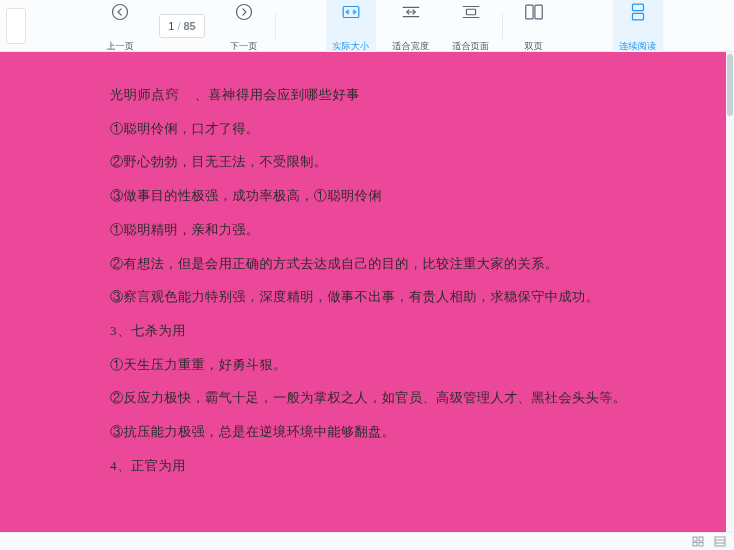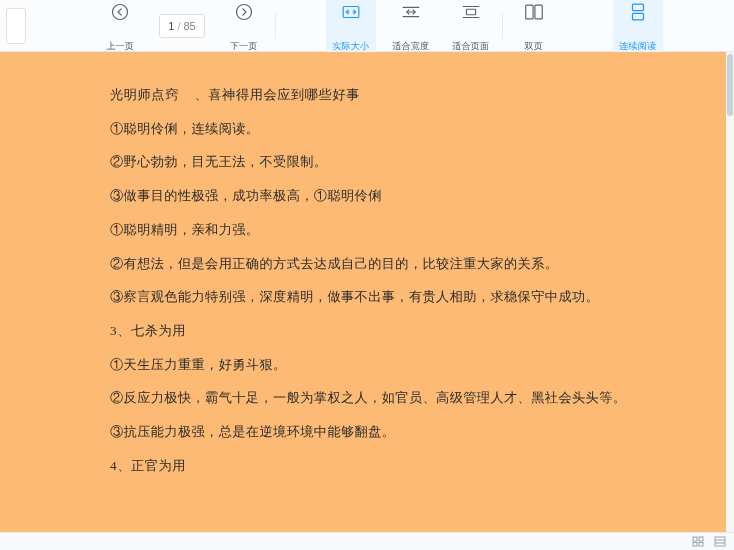--- a/index.html
+++ b/index.html
@@ -105,21 +105,21 @@
     height: 22px;
     padding: 0 8px;
     font-size: 11px;
     color: #4a5560;
     gap: 3px;
   }
   .page-box .cur {
     color: #3b454f;
   }
   .page-box .sep { color: #aab3bb; }
-  .page-box .total { color: #7b848c; }
+  .page-box .total { color: #7b848c; font-weight: bold; }
 
   .page-wrap {
     display: flex;
     flex-direction: column;
     align-items: center;
     justify-content: center;
     gap: 4px;
     margin: 0 4px;
   }
 
@@ -137,21 +137,21 @@
     overflow: hidden;
     background: #ffffff;
   }
 
   .page {
     position: relative;
     width: 100%;
     height: 100%;
     box-sizing: border-box;
     padding: 36px 34px 10px 110px;
-    background: #fdba74;
+    background: #ec4899;
   }
 
   .doc-line {
     font-family: "Liberation Serif", "DejaVu Serif", serif;
     font-size: 13.2px;
     color: #2c2c2c;
     line-height: 1.0;
     margin: 0 0 20.5px 0;
     white-space: pre;
     letter-spacing: 0.4px;
@@ -321,21 +321,21 @@
     </div>
 
     <div class="tb-spacer"></div>
   </div>
 
   <div class="doc-area">
     <div class="left-rail"></div>
 
     <div class="page">
       <p class="doc-line heading">光明师点窍    、喜神得用会应到哪些好事</p>
-      <p class="doc-line">①聪明伶俐，连续阅读。</p>
+      <p class="doc-line">①聪明伶俐，口才了得。</p>
       <p class="doc-line">②野心勃勃，目无王法，不受限制。</p>
       <p class="doc-line">③做事目的性极强，成功率极高，①聪明伶俐</p>
       <p class="doc-line">①聪明精明，亲和力强。</p>
       <p class="doc-line">②有想法，但是会用正确的方式去达成自己的目的，比较注重大家的关系。</p>
       <p class="doc-line">③察言观色能力特别强，深度精明，做事不出事，有贵人相助，求稳保守中成功。</p>
       <p class="doc-line heading">3、七杀为用</p>
       <p class="doc-line">①天生压力重重，好勇斗狠。</p>
       <p class="doc-line">②反应力极快，霸气十足，一般为掌权之人，如官员、高级管理人才、黑社会头头等。</p>
       <p class="doc-line">③抗压能力极强，总是在逆境环境中能够翻盘。</p>
       <p class="doc-line heading">4、正官为用</p>

